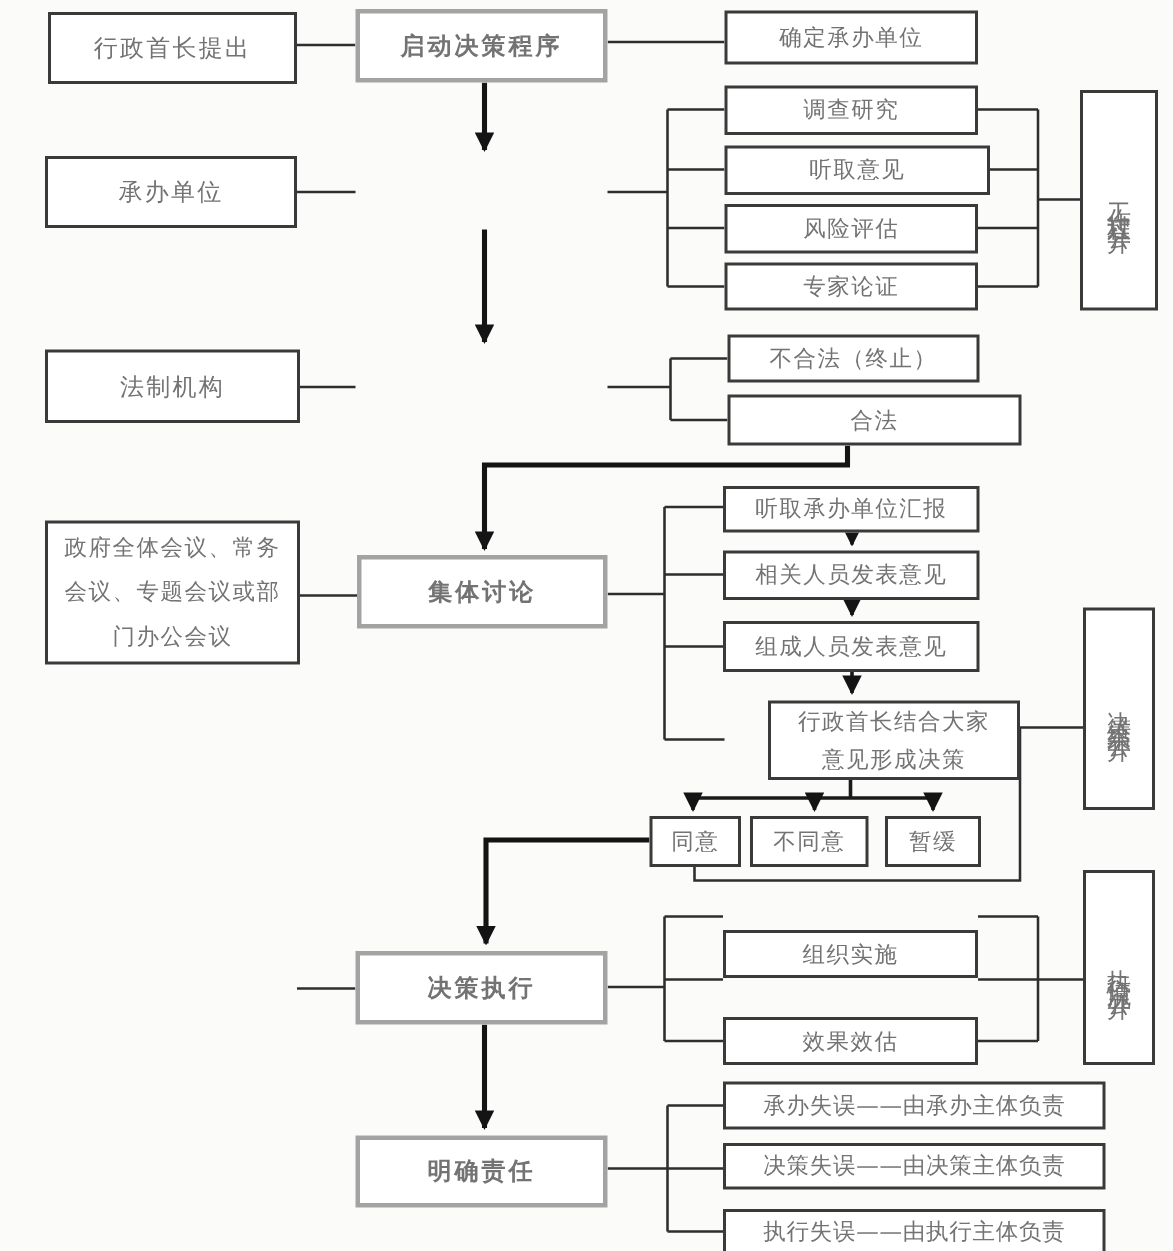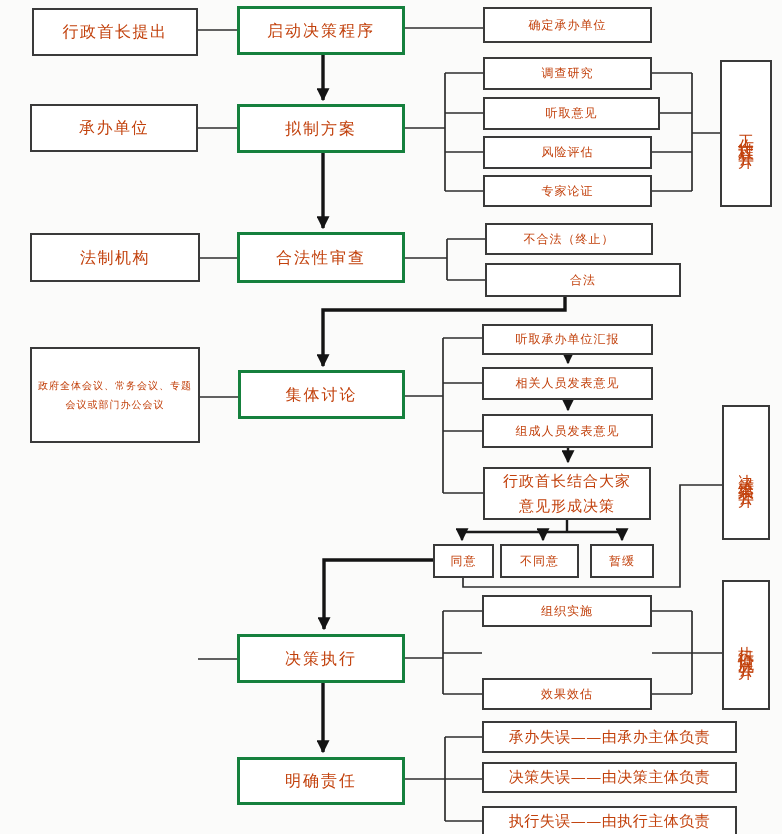--- a/index.html
+++ b/index.html
@@ -4,27 +4,27 @@
 <style>
   html,body{margin:0;padding:0;background:#e8e8e8;}
   .canvas{
     position:relative;width:782px;height:834px;overflow:hidden;
     background:#fbfbfa;
     font-family:"DejaVu Serif","Liberation Serif",serif;
   }
   .connectors{position:absolute;left:0;top:0;width:782px;height:834px;}
   .node{
     position:absolute;box-sizing:border-box;background:#ffffff;
-    border:2px solid #3a3a3a;color:#c2410c;
+    border:2px solid #3a3a3a;color:#737373;
     display:flex;align-items:center;justify-content:center;text-align:center;
     font-size:16px;letter-spacing:1.5px;line-height:1.25;
   }
-  .main{border:3px solid #15803d;letter-spacing:2px;}
-  .small{font-size:12px;letter-spacing:1px;}
-  .multi{font-size:10px;letter-spacing:1px;line-height:1.95;padding:2px 6px;}
+  .main{border:3px solid #a3a3a3;letter-spacing:2px;font-weight:bold;}
+  .small{font-size:15px;letter-spacing:1px;}
+  .multi{font-size:15px;letter-spacing:1px;line-height:1.95;padding:2px 6px;}
   .leader{font-size:15px;letter-spacing:1px;line-height:1.65;padding:0 12px;}
   .fault{font-size:15px;letter-spacing:0.5px;}
   .vert{
     writing-mode:vertical-rl;text-orientation:upright;
     font-size:16px;letter-spacing:4px;padding:6px 0;
   }
 </style>
 </head>
 <body>
 
@@ -72,45 +72,43 @@
       <path d="M323 683 V752" marker-end="url(#arw)"></path>
     </g>
   </svg>
 
   <div class="node" style="left:32px;top:8px;width:166px;height:48px">行政首长提出</div>
   <div class="node" style="left:30px;top:104px;width:168px;height:48px">承办单位</div>
   <div class="node" style="left:30px;top:233px;width:170px;height:49px">法制机构</div>
   <div class="node multi" style="left:30px;top:347px;width:170px;height:96px">政府全体会议、常务会议、专题会议或部门办公会议</div>
 
   <div class="node main" style="left:237px;top:6px;width:168px;height:49px">启动决策程序</div>
-  <div class="node main" style="left:237px;top:104px;width:168px;height:49px">拟制方案</div>
-  <div class="node main" style="left:237px;top:232px;width:168px;height:51px">合法性审查</div>
   <div class="node main" style="left:238px;top:370px;width:167px;height:49px">集体讨论</div>
   <div class="node main" style="left:237px;top:634px;width:168px;height:49px">决策执行</div>
   <div class="node main" style="left:237px;top:757px;width:168px;height:48px">明确责任</div>
 
   <div class="node small" style="left:483px;top:7px;width:169px;height:36px">确定承办单位</div>
   <div class="node small" style="left:483px;top:57px;width:169px;height:33px">调查研究</div>
   <div class="node small" style="left:483px;top:97px;width:177px;height:33px">听取意见</div>
   <div class="node small" style="left:483px;top:136px;width:169px;height:33px">风险评估</div>
   <div class="node small" style="left:483px;top:175px;width:169px;height:32px">专家论证</div>
 
   <div class="node small" style="left:485px;top:223px;width:168px;height:32px">不合法（终止）</div>
   <div class="node small" style="left:485px;top:263px;width:196px;height:34px">合法</div>
 
   <div class="node small" style="left:482px;top:324px;width:171px;height:31px">听取承办单位汇报</div>
   <div class="node small" style="left:482px;top:367px;width:171px;height:33px">相关人员发表意见</div>
   <div class="node small" style="left:482px;top:414px;width:171px;height:34px">组成人员发表意见</div>
-  <div class="node leader" style="left:483px;top:467px;width:168px;height:53px">行政首长结合大家意见形成决策</div>
+  <div class="node leader" style="left:512px;top:467px;width:168px;height:53px">行政首长结合大家意见形成决策</div>
 
   <div class="node small" style="left:433px;top:544px;width:61px;height:34px">同意</div>
   <div class="node small" style="left:500px;top:544px;width:79px;height:34px">不同意</div>
   <div class="node small" style="left:590px;top:544px;width:64px;height:34px">暂缓</div>
 
-  <div class="node small" style="left:482px;top:595px;width:170px;height:32px">组织实施</div>
+  <div class="node small" style="left:482px;top:620px;width:170px;height:32px">组织实施</div>
   <div class="node small" style="left:482px;top:678px;width:170px;height:32px">效果效估</div>
 
   <div class="node fault" style="left:482px;top:721px;width:255px;height:32px">承办失误——由承办主体负责</div>
   <div class="node fault" style="left:482px;top:762px;width:255px;height:31px">决策失误——由决策主体负责</div>
   <div class="node fault" style="left:482px;top:806px;width:255px;height:31px">执行失误——由执行主体负责</div>
 
   <div class="node vert" style="left:720px;top:60px;width:52px;height:147px">工作过程公开</div>
   <div class="node vert" style="left:722px;top:405px;width:48px;height:135px">决策结果公开</div>
   <div class="node vert" style="left:722px;top:580px;width:48px;height:130px">执行情况公开</div>
 

